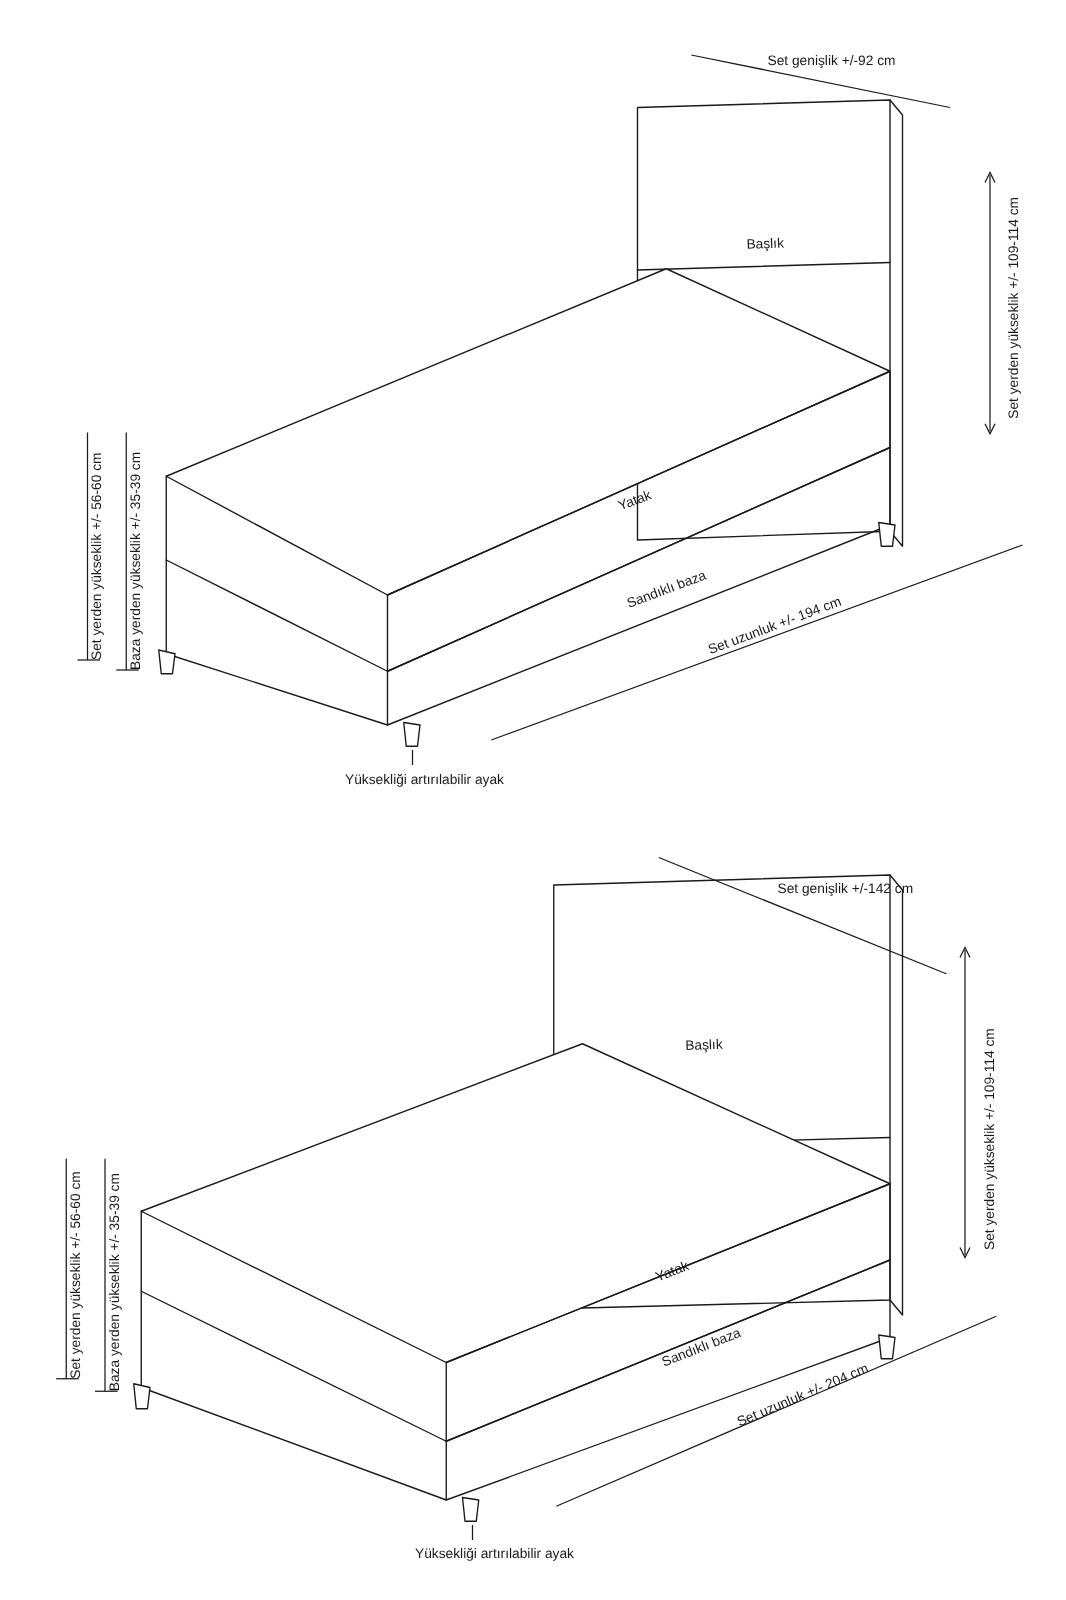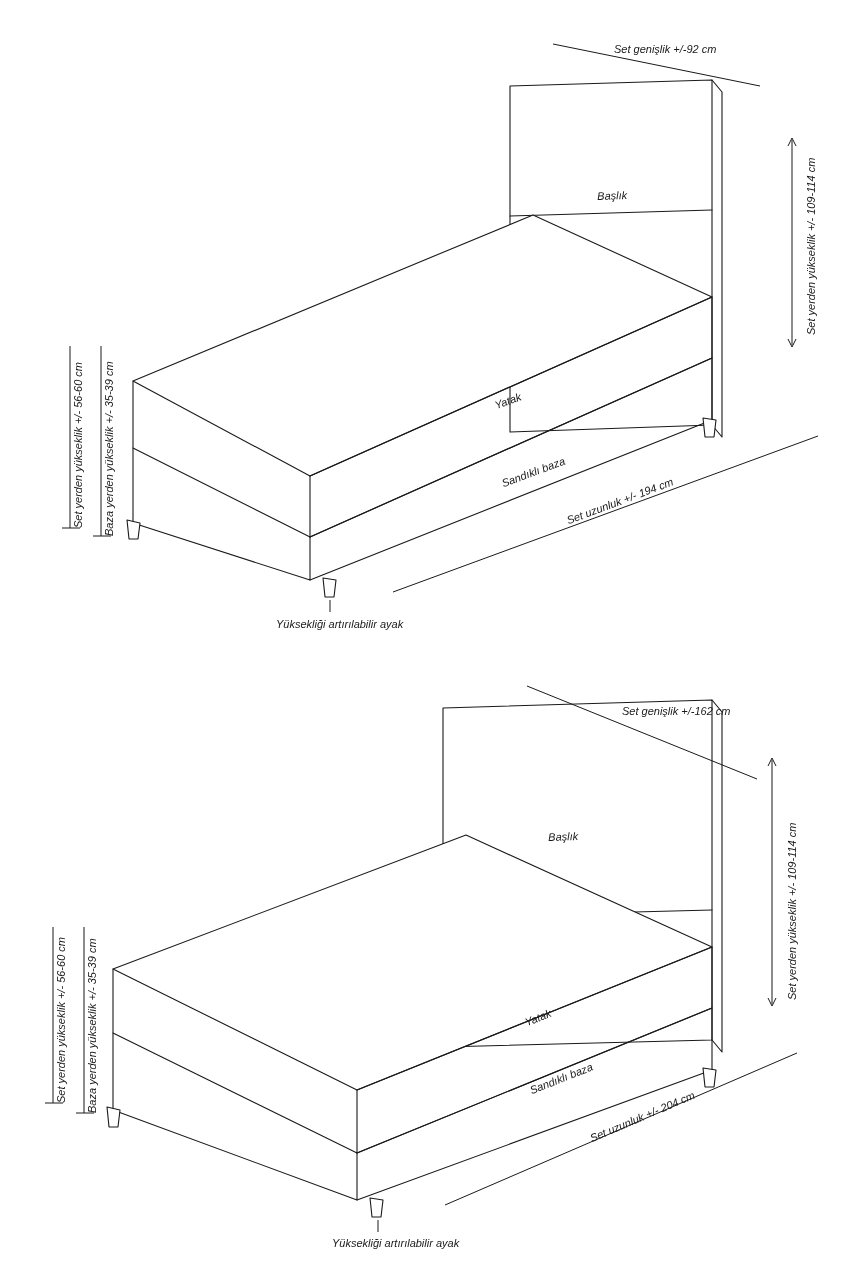--- a/index.html
+++ b/index.html
@@ -19,21 +19,20 @@
     position: absolute;
     left: 0;
     top: 0;
     width: 853px;
     height: 1280px;
   }
   .bed-figure {
     position: absolute;
     left: 0;
     width: 853px;
-    font-style: italic;
   }
   #figure-single { top: 0; height: 660px; }
   #figure-double { top: 655px; height: 625px; }
 
   svg { display: block; }
 
   .label {
     position: absolute;
     font-size: 11px;
     line-height: 13px;
@@ -156,21 +155,21 @@
         <polyline points="768,343 772,351 776,343"></polyline>
         <line x1="445" y1="550" x2="797" y2="398"></line>
         <line x1="53" y1="272" x2="53" y2="448"></line>
         <line x1="45" y1="448" x2="63" y2="448"></line>
         <line x1="84" y1="272" x2="84" y2="458"></line>
         <line x1="76" y1="458" x2="94" y2="458"></line>
         <line x1="378" y1="565" x2="378" y2="577"></line>
       </g>
     </svg>
 
-    <div class="label" style="left:622px; top:50px;">Set genişlik +/-162 cm</div>
+    <div class="label" style="left:622px; top:50px;">Set genişlik +/-142 cm</div>
 
     <div class="label vertical" style="left:786px; top:345px;">Set yerden yükseklik +/- 109-114 cm</div>
 
     <div class="label" style="left:588px; top:478px; transform-origin:0 0; transform:rotate(-23deg);">Set uzunluk +/- 204 cm</div>
 
     <div class="label vertical" style="left:55px; top:448px;">Set yerden yükseklik +/- 56-60 cm</div>
 
     <div class="label vertical" style="left:86px; top:458px;">Baza yerden yükseklik +/- 35-39 cm</div>
 
     <div class="label" style="left:548px; top:176px; transform-origin:0 0; transform:rotate(-2deg);">Başlık</div>

